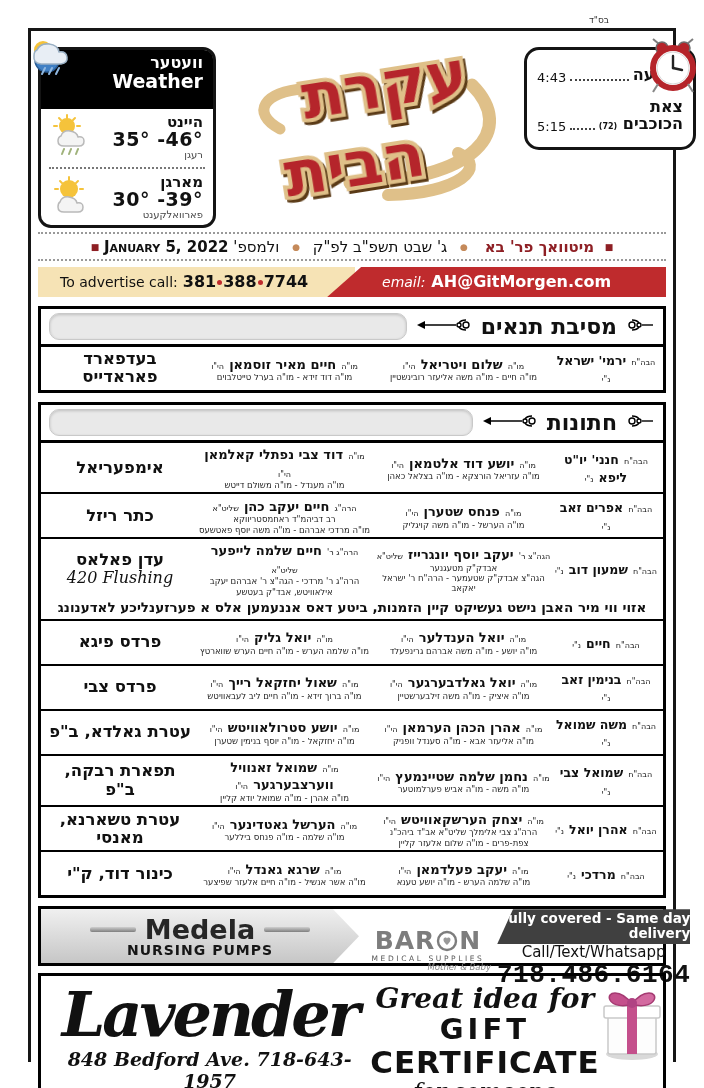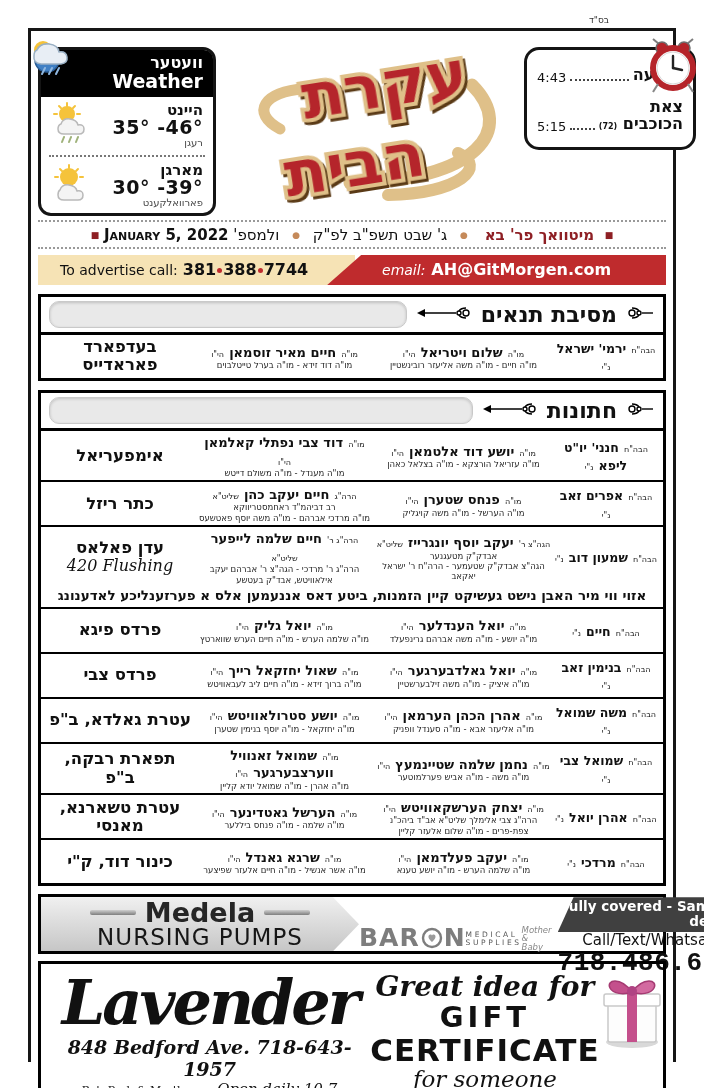--- a/index.html
+++ b/index.html
@@ -2,21 +2,21 @@
 <html lang="yi"><head>
 <meta charset="utf-8">
 <style>
   html,body{margin:0;padding:0;background:#fff;}
   body{width:704px;height:1088px;position:relative;font-family:"DejaVu Sans",sans-serif;color:#111;overflow:hidden;}
   .frame{position:absolute;left:28px;top:28px;width:648px;height:1034px;border:3px solid #161616;border-bottom:none;box-sizing:border-box;padding:2px 7px 0;background:#fff;}
   .bsd{position:absolute;top:-16px;right:64px;font-size:9px;color:#333;}
   
   .top{display:flex;align-items:flex-start;gap:4px;}
   .wx-box{flex:0 0 172px;margin-top:14px;border:3px solid #141414;border-radius:13px;background:#fff;position:relative;}
-  .wx-head{background:#000;color:#fff;border-radius:9px 9px 0 0;padding:5px 10px 5px 40px;text-align:right;line-height:1.05;}
+  .wx-head{background:#000;color:#fff;border-radius:9px 9px 0 0;padding:5px 10px 17px 40px;text-align:right;line-height:1.05;}
   .wx-head .he{font-size:16px;font-weight:bold;}
   .wx-head .en{font-size:19px;font-weight:bold;}
   .wx-globe{position:absolute;left:-12px;top:-12px;}
   .wx-row{display:flex;direction:rtl;align-items:center;padding:5px 10px 4px;gap:6px;}
   .wx-info{flex:1;text-align:right;line-height:1.05;}
   .wx-label{font-weight:bold;font-size:15px;}
   .wx-temp{font-weight:bold;font-size:19px;letter-spacing:.5px;}
   .wx-cond{font-size:10px;color:#444;}
   .wx-sep{border-top:2px dotted #777;margin:1px 8px;}
   .masthead{flex:1;display:flex;justify-content:center;align-items:flex-start;}
@@ -62,22 +62,22 @@
   .p-sub{font-size:8.5px;color:#1c1c1c;line-height:1.2;}
   .hall-name{font-size:16.5px;line-height:1.1;}
   .hall-sub{font-size:16px;font-style:italic;font-family:"DejaVu Serif",serif;direction:ltr;}
   .note-row{font-weight:bold;font-size:13.5px;text-align:center;direction:rtl;padding:0 4px 4px;}
   .auto-hide:empty{display:none;}
   
   .medela{border:3px solid #000;margin-top:8px;height:54px;display:flex;align-items:stretch;}
   .md-left{flex:0 0 318px;background:linear-gradient(#f0f0f0,#c6c6c6);clip-path:polygon(0 0,calc(100% - 26px) 0,100% 50%,calc(100% - 26px) 100%,0 100%);display:flex;flex-direction:column;align-items:center;justify-content:center;line-height:1;}
   .md-brand{font-size:27px;font-weight:800;color:#262626;display:flex;align-items:center;gap:9px;}
   .md-dash{width:46px;height:5px;background:linear-gradient(#cfcfcf,#7e7e7e);border-radius:2px;}
-  .md-product{font-size:23px;font-weight:400;letter-spacing:1px;color:#161616;}
-  .md-baron{flex:0 0 138px;display:flex;flex-direction:row;align-items:center;justify-content:center;line-height:1;margin-top:27px;}
+  .md-product{font-size:14px;font-weight:700;letter-spacing:1px;color:#161616;}
+  .md-baron{flex:0 0 138px;display:flex;flex-direction:column;align-items:center;justify-content:center;line-height:1;margin-top:27px;}
   .baron-line{font-size:25px;color:#7d7d7d;font-weight:bold;letter-spacing:1px;display:flex;align-items:center;}
   .baron-sub{font-size:7.5px;letter-spacing:2.6px;color:#555;margin-top:2px;}
   .baron-tag{font-size:8.5px;font-style:italic;color:#888;align-self:flex-end;margin-right:6px;}
   .md-contact{flex:1;display:flex;flex-direction:column;align-items:center;line-height:1.12;}
   .md-banner{background:#404040;color:#fff;font-weight:bold;font-size:13.5px;width:100%;box-sizing:border-box;text-align:right;clip-path:polygon(16px 0,100% 0,100% 100%,0 100%);padding:2px 0 3px;}
   .md-call{font-size:15px;}
   .md-phone{font-size:26px;font-weight:800;letter-spacing:.5px;font-family:Liberation Mono, monospace;}
   
   .lavender{border:3px solid #000;margin-top:7px;height:256px;box-sizing:border-box;position:relative;padding:8px 8px 0;}
   .lv-top{display:flex;}

